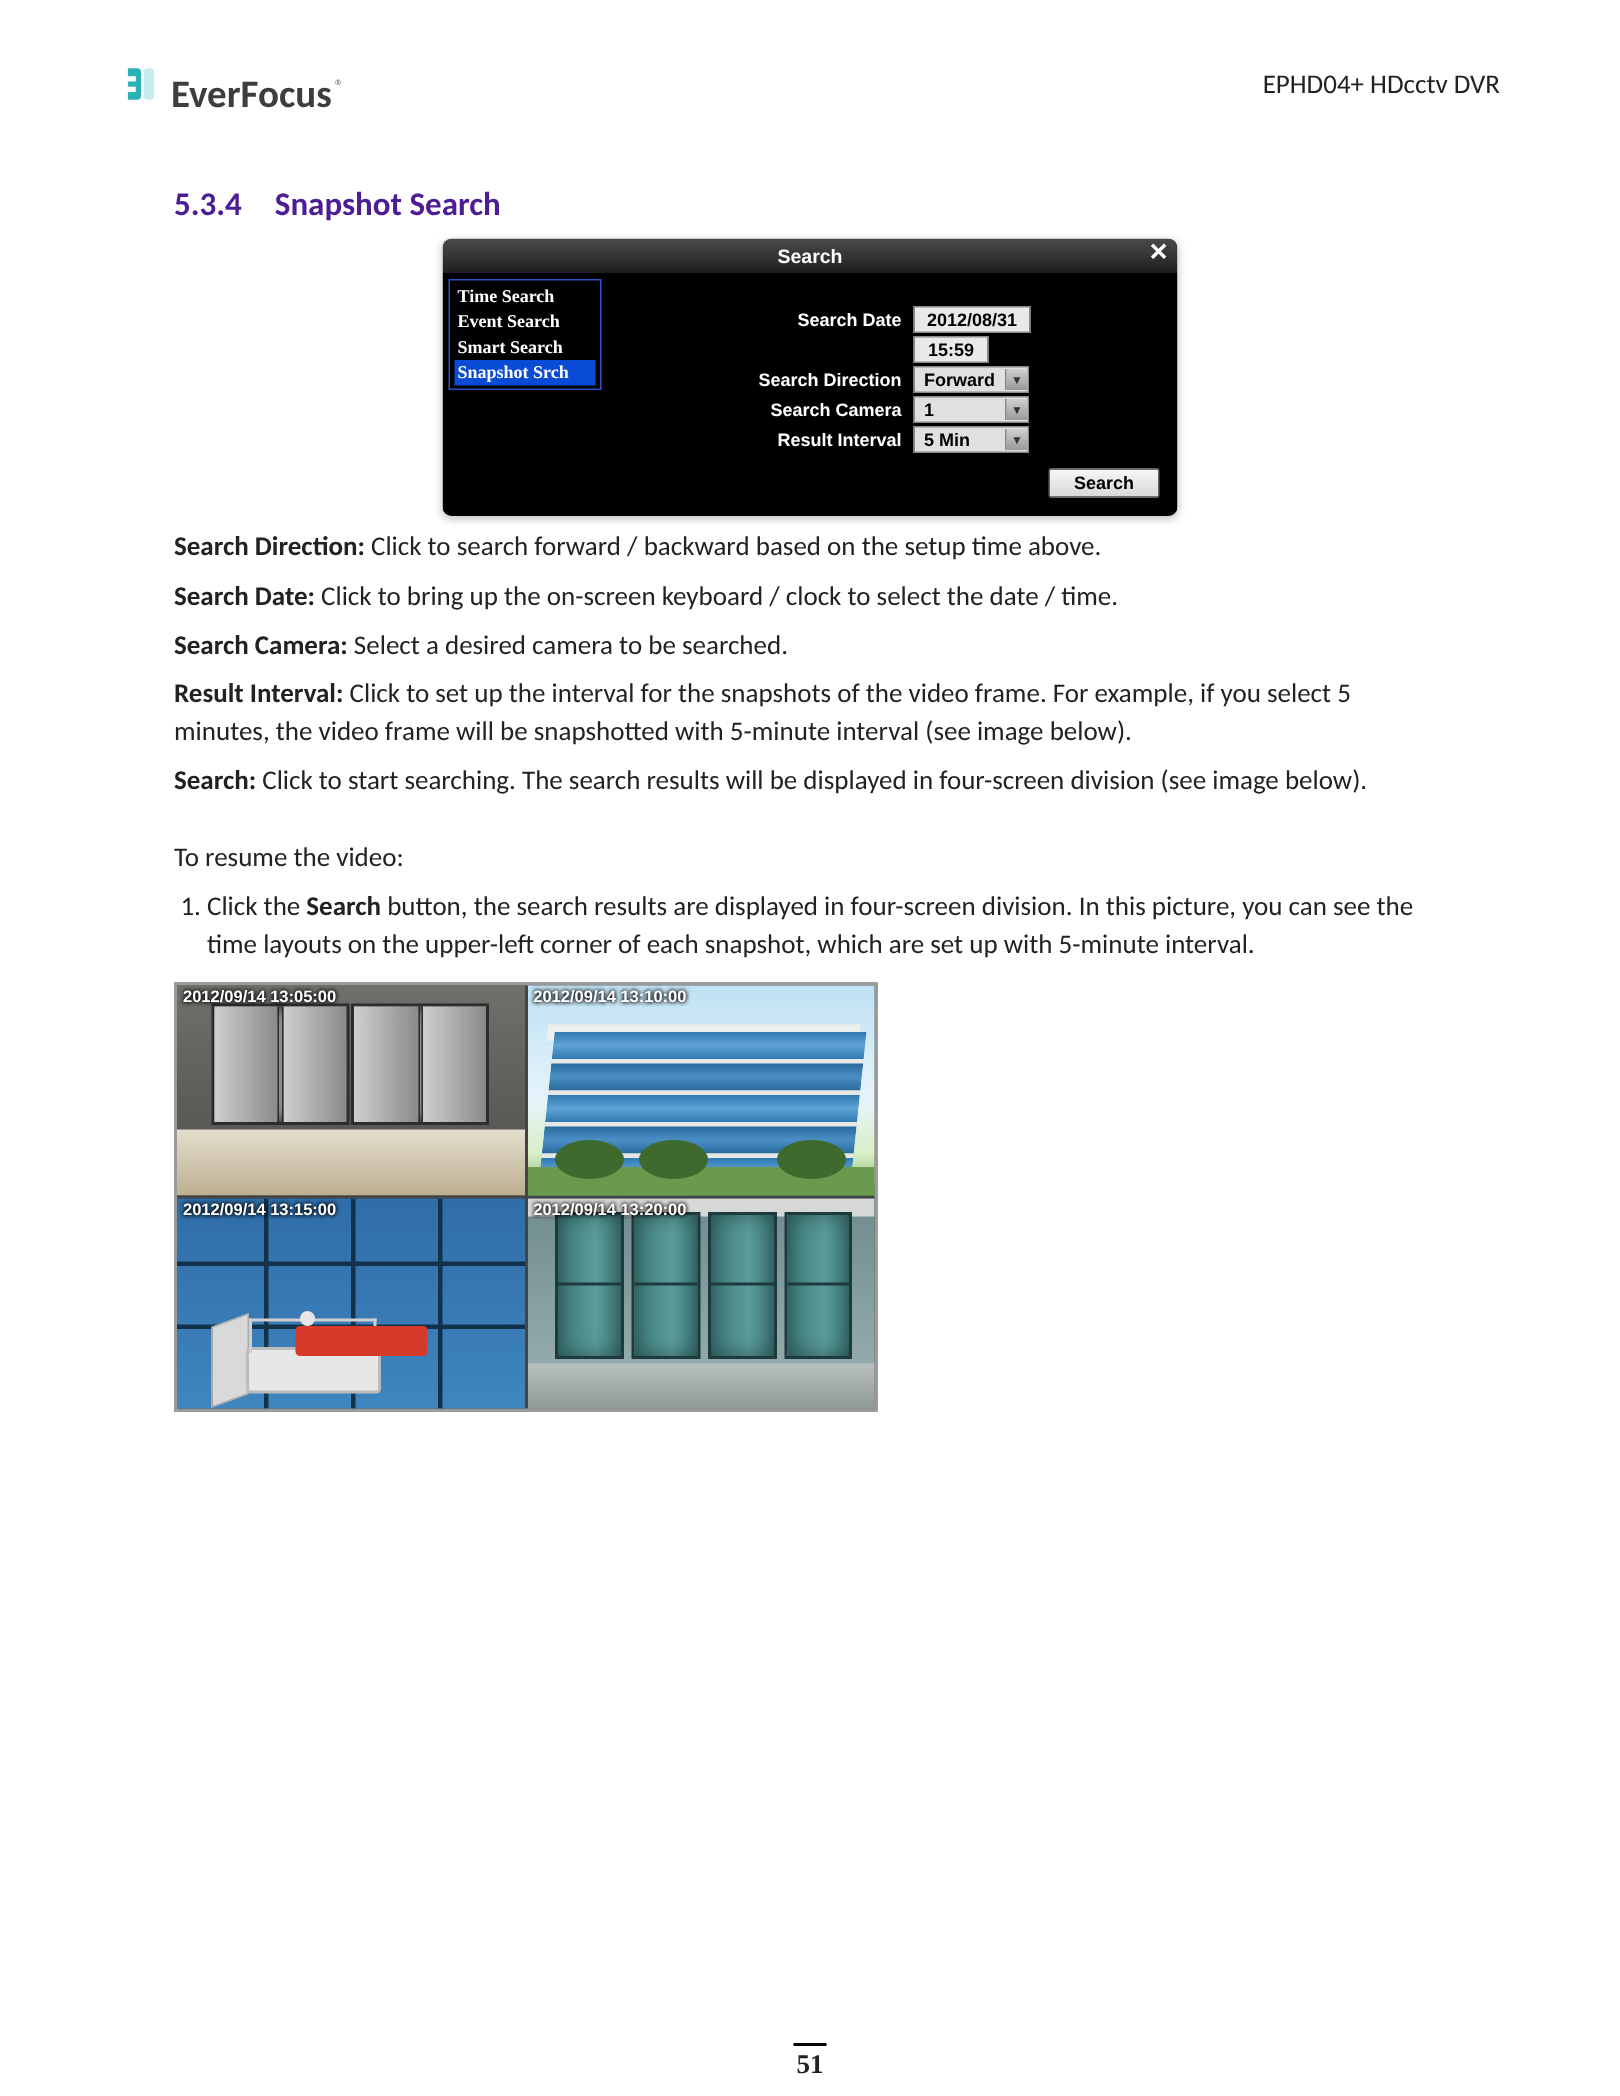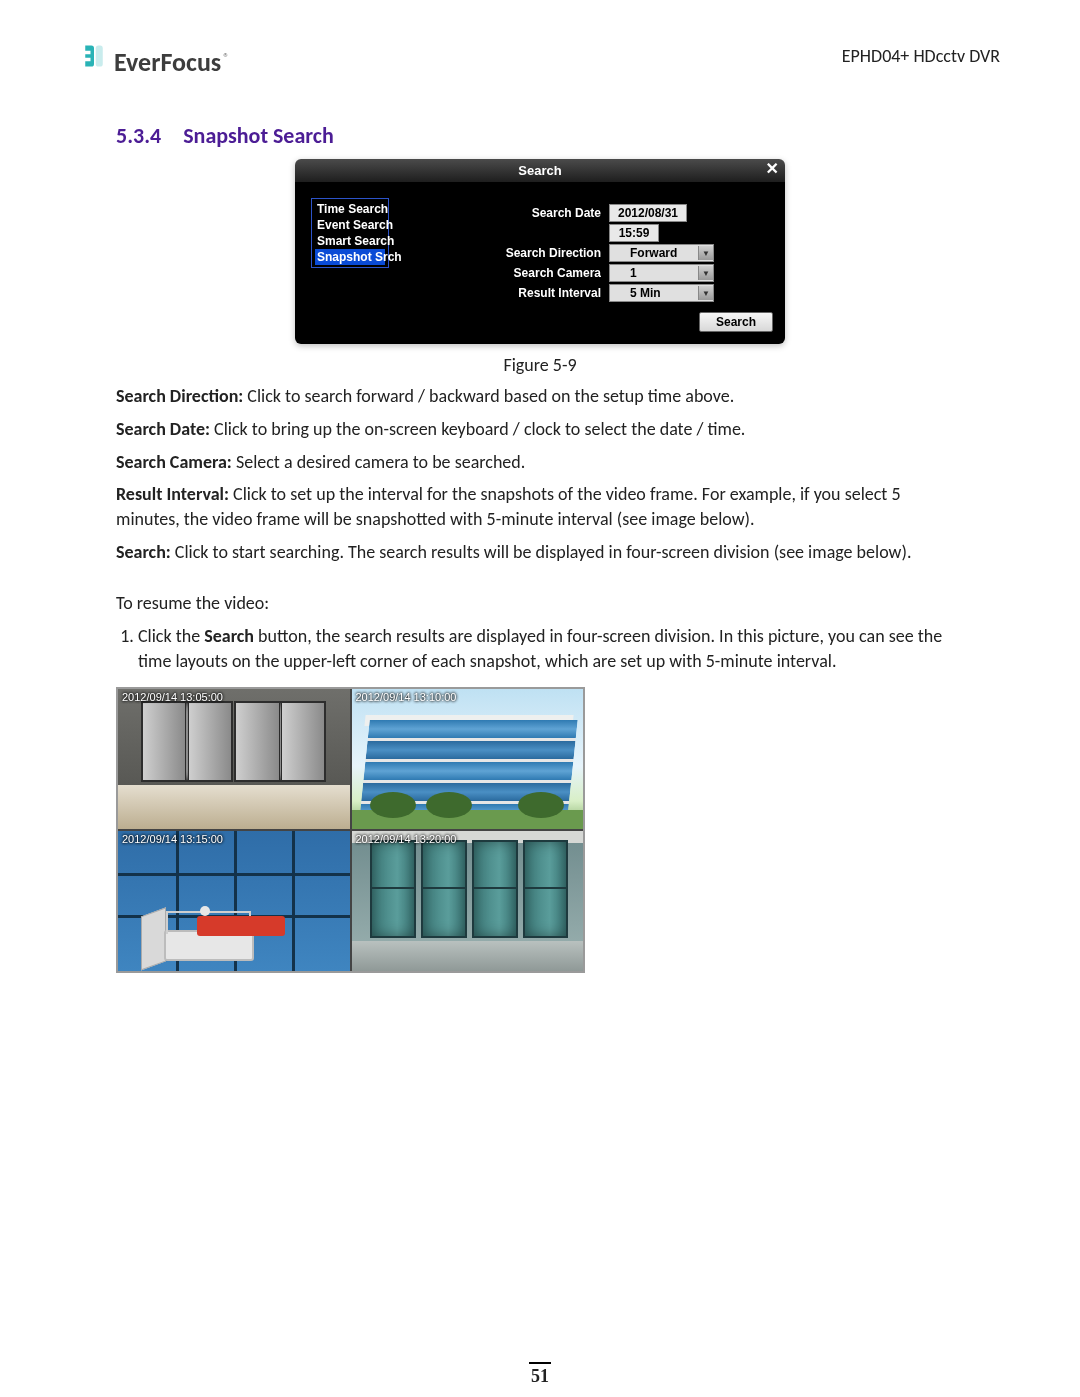--- a/index.html
+++ b/index.html
@@ -32,39 +32,39 @@
   .olist li{margin:4px 0;}
   .page-num{position:absolute;left:0;right:0;bottom:10px;text-align:center;font-family:"Times New Roman", serif;font-size:18px;font-weight:700;}
   .page-num .bar{display:block;width:22px;height:2px;background:#000;margin:0 auto 2px;}
 
   
   .dlg-wrap{display:flex;justify-content:center;margin:8px 0 4px;}
   .dlg{width:490px;border-radius:6px;overflow:hidden;box-shadow:0 2px 6px var(--shadow);}
   .dlg-titlebar{position:relative;background:linear-gradient(#4b4b4b,#1e1e1e);color:#fff;text-align:center;font-size:13px;font-weight:700;padding:4px 0;font-family:Arial,Helvetica,sans-serif;}
   .dlg-close{position:absolute;right:6px;top:2px;font-size:16px;line-height:1;cursor:pointer;}
   .dlg-body{display:flex;background:#000;color:#fff;font-family:Arial,Helvetica,sans-serif;font-size:12px;}
-  .dlg-side{width:110px;padding:16px;box-sizing:border-box;}
+  .dlg-side{width:110px;padding:4px;box-sizing:border-box;font-family:Liberation Serif, serif;}
   .dlg-side-box{border:1px solid #2c53c9;padding:2px 3px;font-weight:700;}
   .dlg-side-item{padding:1px 2px;white-space:nowrap;}
   .dlg-side-item.sel{background:#0a4bd6;}
   .dlg-main{flex:1;padding:20px 12px 12px 6px;box-sizing:border-box;}
   .form-row{display:flex;align-items:center;justify-content:flex-start;margin:2px 0;}
   .form-label{flex:0 0 190px;text-align:right;font-weight:700;padding-right:8px;}
   .field{background:#e9e9e9;color:#000;text-align:center;font-weight:700;padding:1px 6px;border:1px solid #888;min-width:72px;box-sizing:border-box;}
   .dropdown{display:inline-flex;align-items:center;background:#e0e0e0;border:1px solid #888;height:16px;}
-  .dropdown .dd-val{padding:0 20px;font-weight:700;color:#000;min-width:48px;text-align:left;}
+  .dropdown .dd-val{padding:0 6px;font-weight:700;color:#000;min-width:48px;text-align:left;}
   .dropdown .dd-btn{width:14px;height:14px;background:linear-gradient(#d0d0d0,#9a9a9a);display:flex;align-items:center;justify-content:center;color:#333;font-size:8px;border-left:1px solid #888;}
   .dlg .search-btn{margin-left:auto;margin-top:6px;background:linear-gradient(#f7f7f7,#d8d8d8);border:1px solid #666;color:#000;font-weight:700;font-family:Arial;font-size:12px;padding:2px 16px;border-radius:2px;cursor:pointer;}
   .dlg .btn-row{display:flex;justify-content:flex-end;margin-top:4px;}
 
   
   .grid-wrap{margin:8px 0 0 0;}
   .grid{width:465px;display:grid;grid-template-columns:1fr 1fr;grid-template-rows:140px 140px;gap:2px;background:#444;border:2px solid #9a9a9a;}
   .cell{position:relative;overflow:hidden;}
-  .ts{position:absolute;left:4px;top:2px;color:#fff;font-size:11px;font-family:Arial,sans-serif;text-shadow:0 0 3px #000, 0 0 3px #000;font-weight:400;z-index:10;}
+  .ts{position:absolute;left:4px;top:2px;color:#fff;font-size:11px;font-family:Arial,sans-serif;text-shadow:0 0 3px #000, 0 0 3px #000;font-weight:700;z-index:10;}
 
   
   .c1{background:linear-gradient(#6f6f6b,#4e4e4a);}
   .floor1{position:absolute;left:0;right:0;bottom:0;height:32%;background:linear-gradient(#e5decf,#bcae90);}
   .elev{position:absolute;top:8%;bottom:34%;width:38%;background:linear-gradient(90deg,#b9b9b9,#8c8c8c,#b9b9b9);border:2px solid #2d2d2d;box-shadow:inset 0 0 10px #000;}
   .elev.left{left:10%;}
   .elev.right{right:10%;}
   .elev::before,.elev::after{content:"";position:absolute;top:0;bottom:0;width:48%;background:linear-gradient(90deg,#cfcfcf,#8a8a8a);}
   .elev::before{left:0;border-right:1px solid #2a2a2a;}
   .elev::after{right:0;border-left:1px solid #2a2a2a;}
@@ -173,21 +173,20 @@
                 </div>
               </div>
               <div class="btn-row">
                 <button class="search-btn">Search</button>
               </div>
             </div>
           </div>
         </div>
       </div>
 
-      <div class="caption">Figure 5-9</div>
 
       <p><span class="bold">Search Direction:</span><span> Click to search forward / backward based on the setup time above.</span></p>
       <p><span class="bold">Search Date:</span><span> Click to bring up the on-screen keyboard / clock to select the date / time.</span></p>
       <p><span class="bold">Search Camera:</span><span> Select a desired camera to be searched.</span></p>
       <p><span class="bold">Result Interval:</span><span> Click to set up the interval for the snapshots of the video frame. For example, if you select 5 minutes, the video frame will be snapshotted with 5-minute interval (see image below).</span></p>
       <p><span class="bold">Search:</span><span> Click to start searching. The search results will be displayed in four-screen division (see image below).</span></p>
 
       <p style="margin-top:26px">To resume the video:</p>
 
       <ol class="olist">

